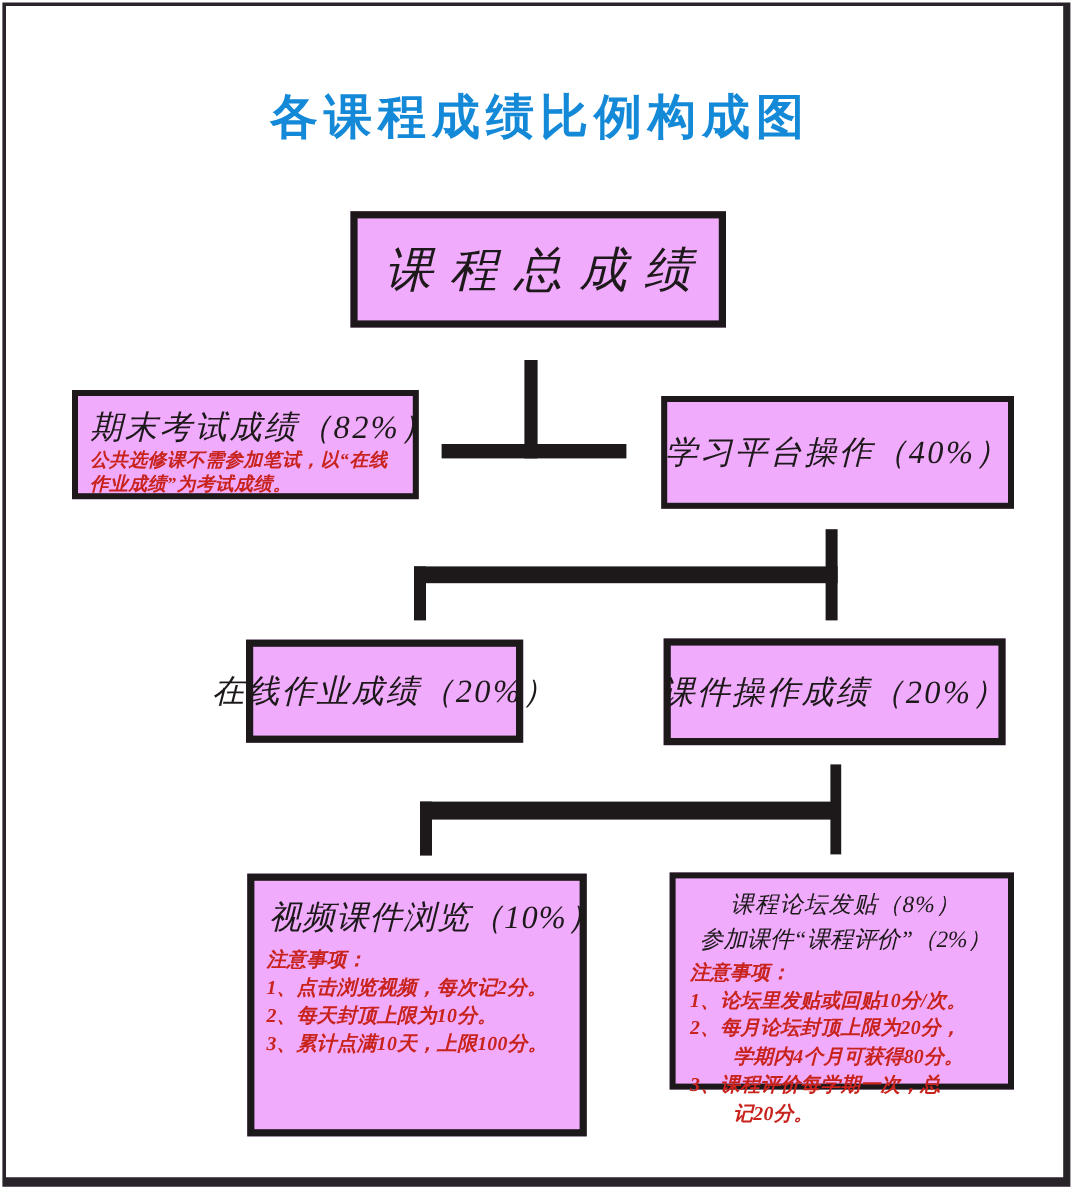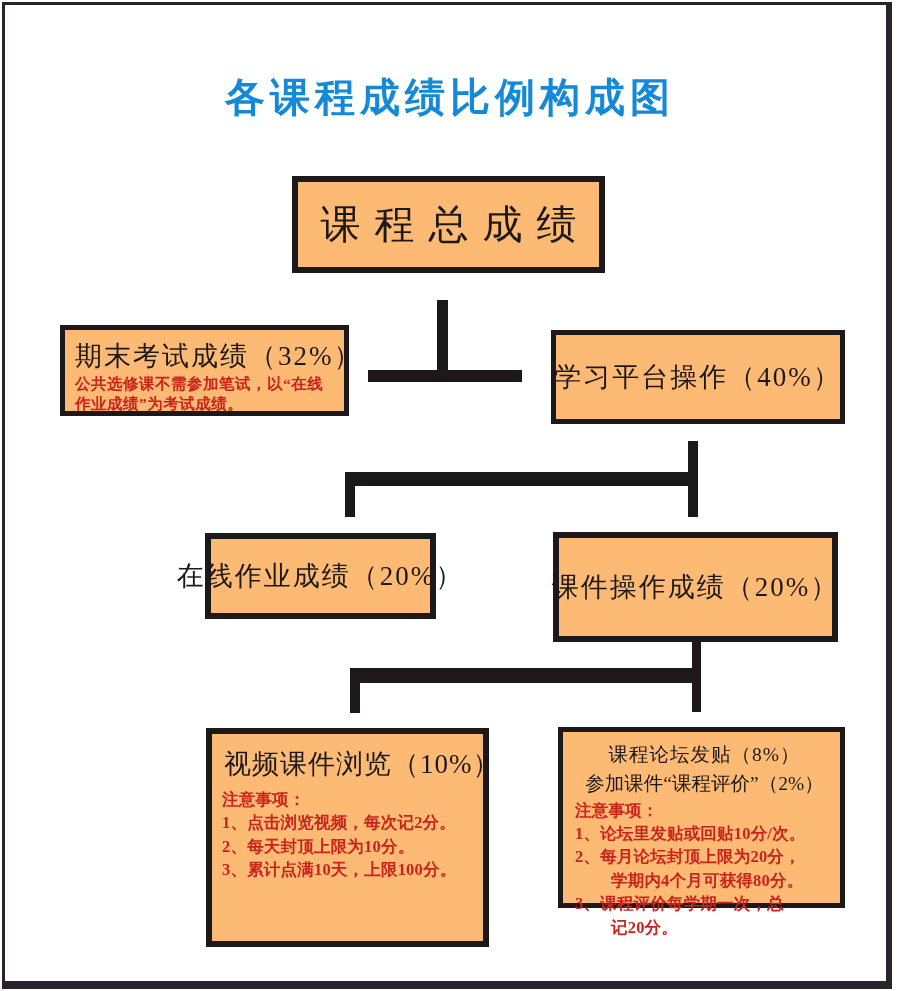--- a/index.html
+++ b/index.html
@@ -28,23 +28,24 @@
     text-align:center;
     font-family:"Liberation Sans", sans-serif;
     font-weight:bold;
     font-size:40px;
     letter-spacing:5px;
     color:#1389d8;
   }
   .box{
     position:absolute;
     box-sizing:border-box;
-    background:#fdba74;
+    background:#f0abfc;
     border:6px solid #1d191a;
     color:#1d191a;
+    font-style:italic;
   }
   .box.center{
     display:flex;
     align-items:center;
     justify-content:center;
     text-align:center;
   }
   .line{
     position:absolute;
     background:#1d191a;
@@ -99,37 +100,37 @@
   <h1 class="title">各课程成绩比例构成图</h1>
 
   <div class="box center" style="left:292px;top:176px;width:313px;height:97px;">
     <span class="main-label">课程总成绩</span>
   </div>
 
   <div class="line" style="left:437px;top:300px;width:11px;height:82px;"></div>
   <div class="line" style="left:368px;top:370px;width:154px;height:12px;"></div>
 
   <div class="box exam-box" style="left:60px;top:325px;width:289px;height:91px;border-width:5px;">
-    <span class="node-label">期末考试成绩（32%）</span>
+    <span class="node-label">期末考试成绩（82%）</span>
     <div class="note-red">公共选修课不需参加笔试，以“在线作业成绩”为考试成绩。</div>
   </div>
 
   <div class="box center" style="left:551px;top:330px;width:294px;height:94px;border-width:5px;">
     <span class="node-label">学习平台操作（40%）</span>
   </div>
 
   <div class="line" style="left:688px;top:441px;width:10px;height:76px;"></div>
   <div class="line" style="left:345px;top:472px;width:353px;height:14px;"></div>
   <div class="line" style="left:345px;top:472px;width:10px;height:45px;"></div>
 
   <div class="box center" style="left:205px;top:533px;width:231px;height:86px;">
     <span class="node-label">在线作业成绩（20%）</span>
   </div>
 
-  <div class="box center" style="left:553px;top:532px;width:285px;height:110px;">
+  <div class="box center" style="left:553px;top:532px;width:285px;height:89px;">
     <span class="node-label">课件操作成绩（20%）</span>
   </div>
 
   <div class="line" style="left:692px;top:637px;width:9px;height:75px;"></div>
   <div class="line" style="left:350px;top:668px;width:348px;height:15px;"></div>
   <div class="line" style="left:350px;top:668px;width:10px;height:45px;"></div>
 
   <div class="box video-box" style="left:206px;top:728px;width:283px;height:219px;">
     <span class="node-label">视频课件浏览（10%）</span>
     <div class="notes">

